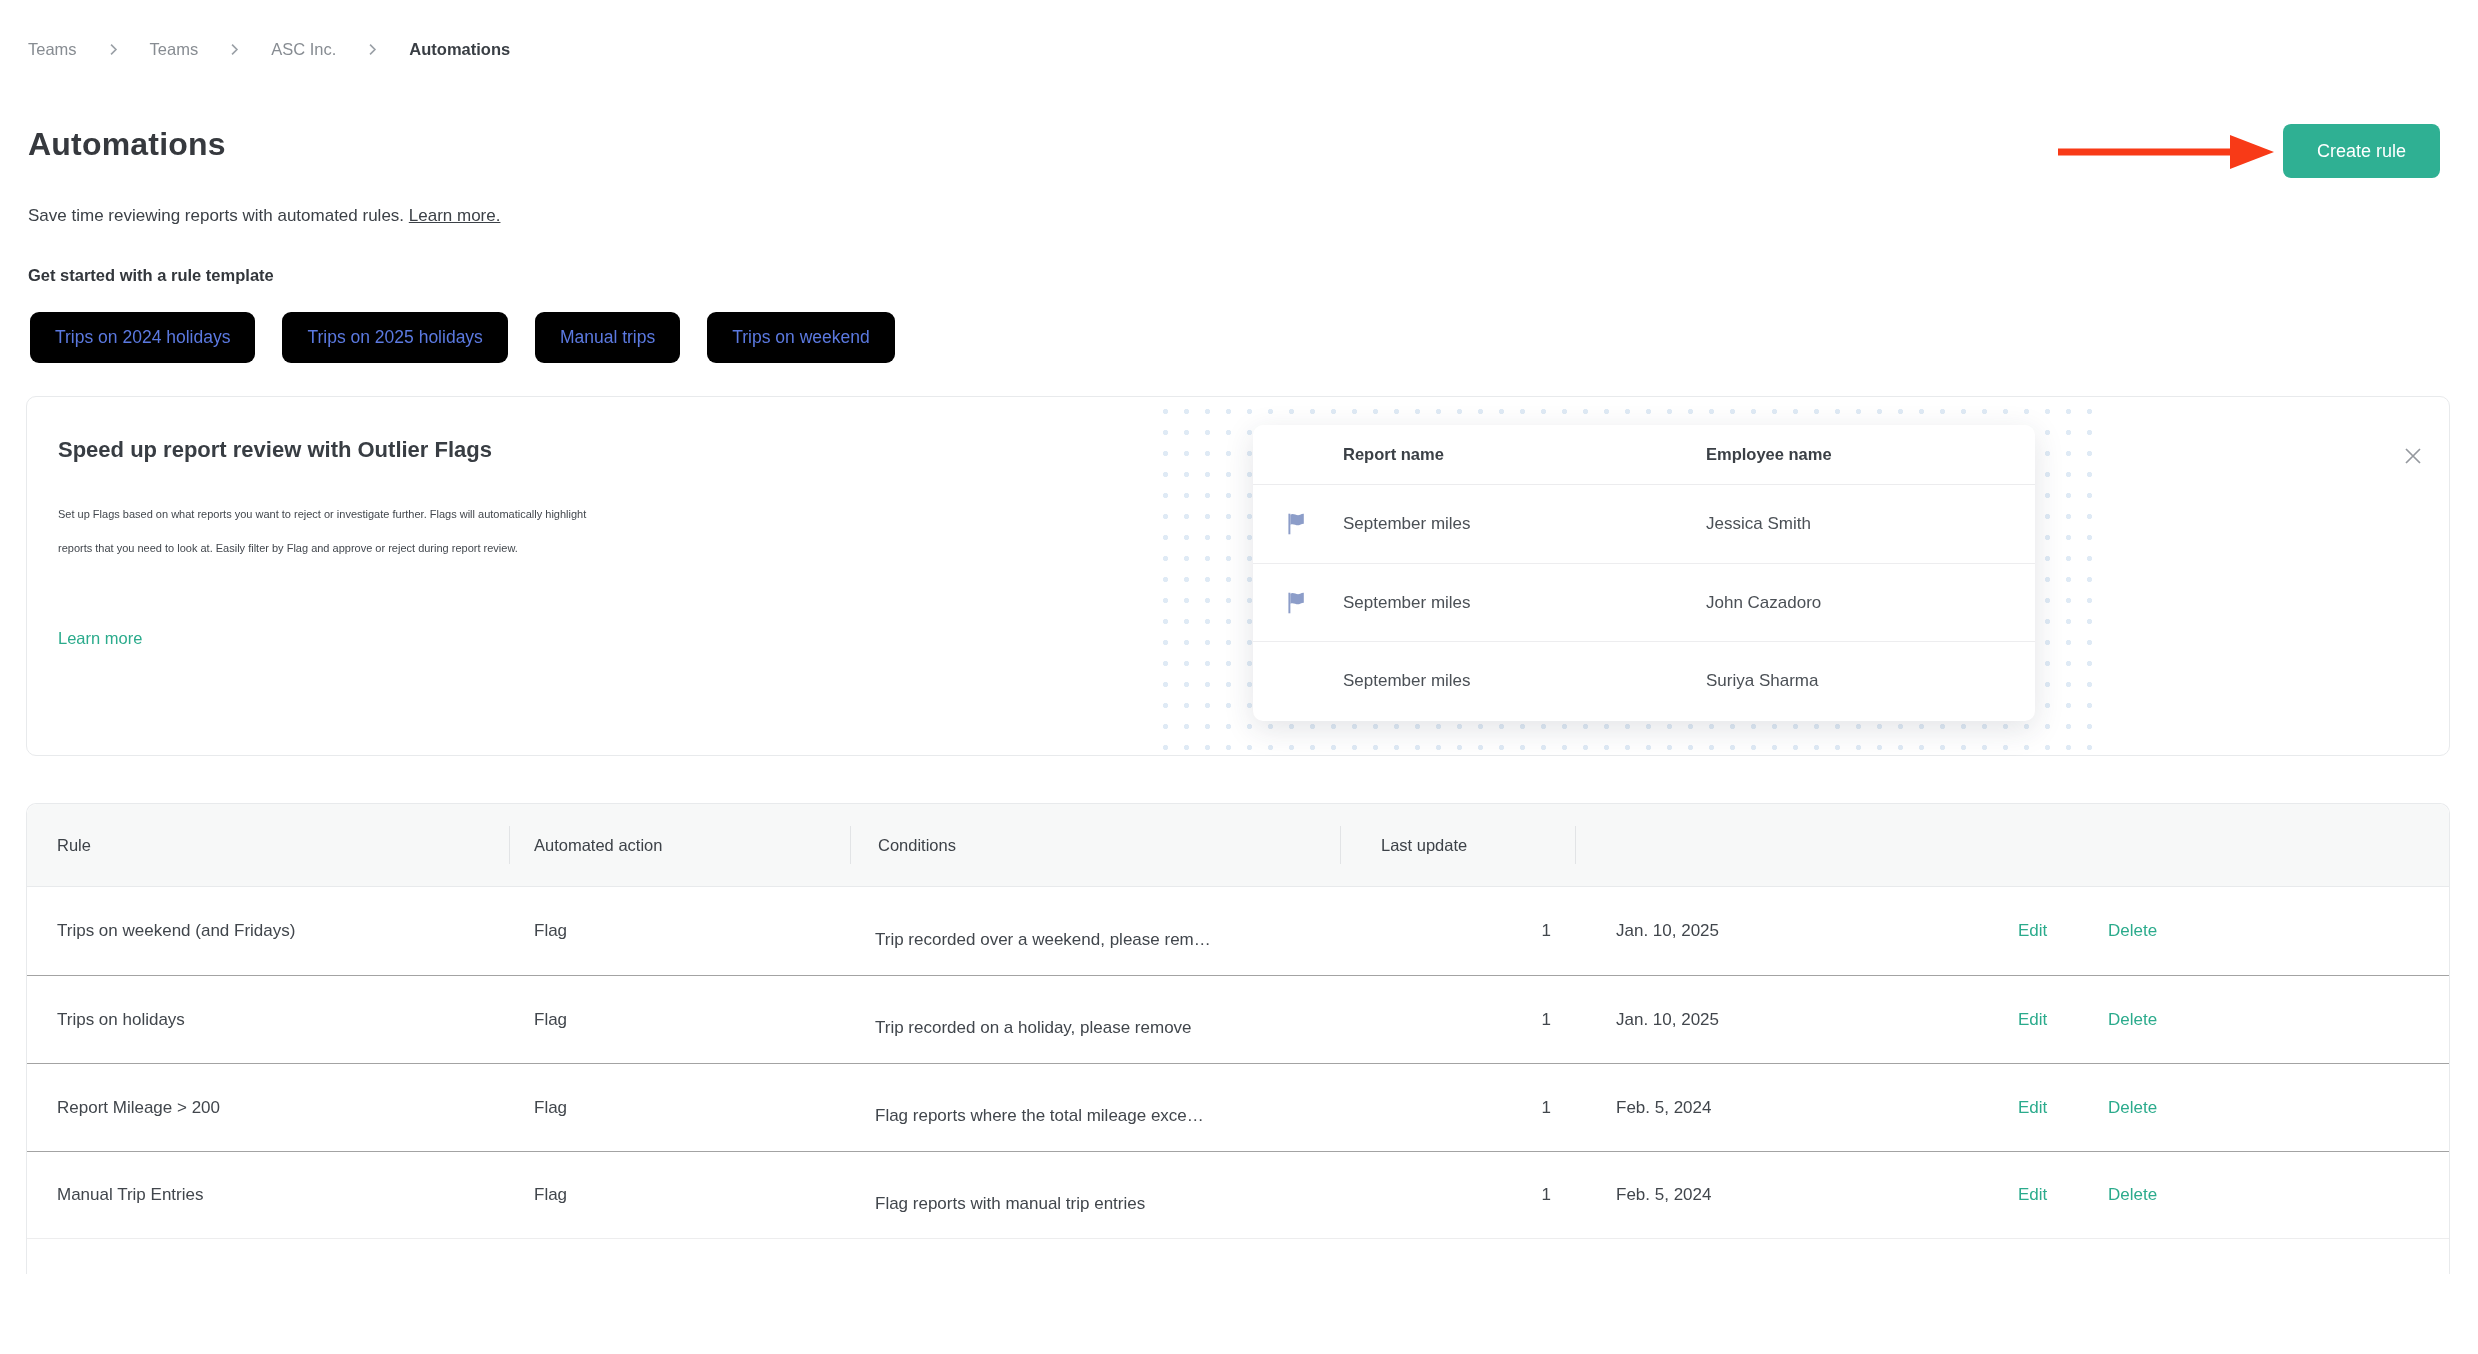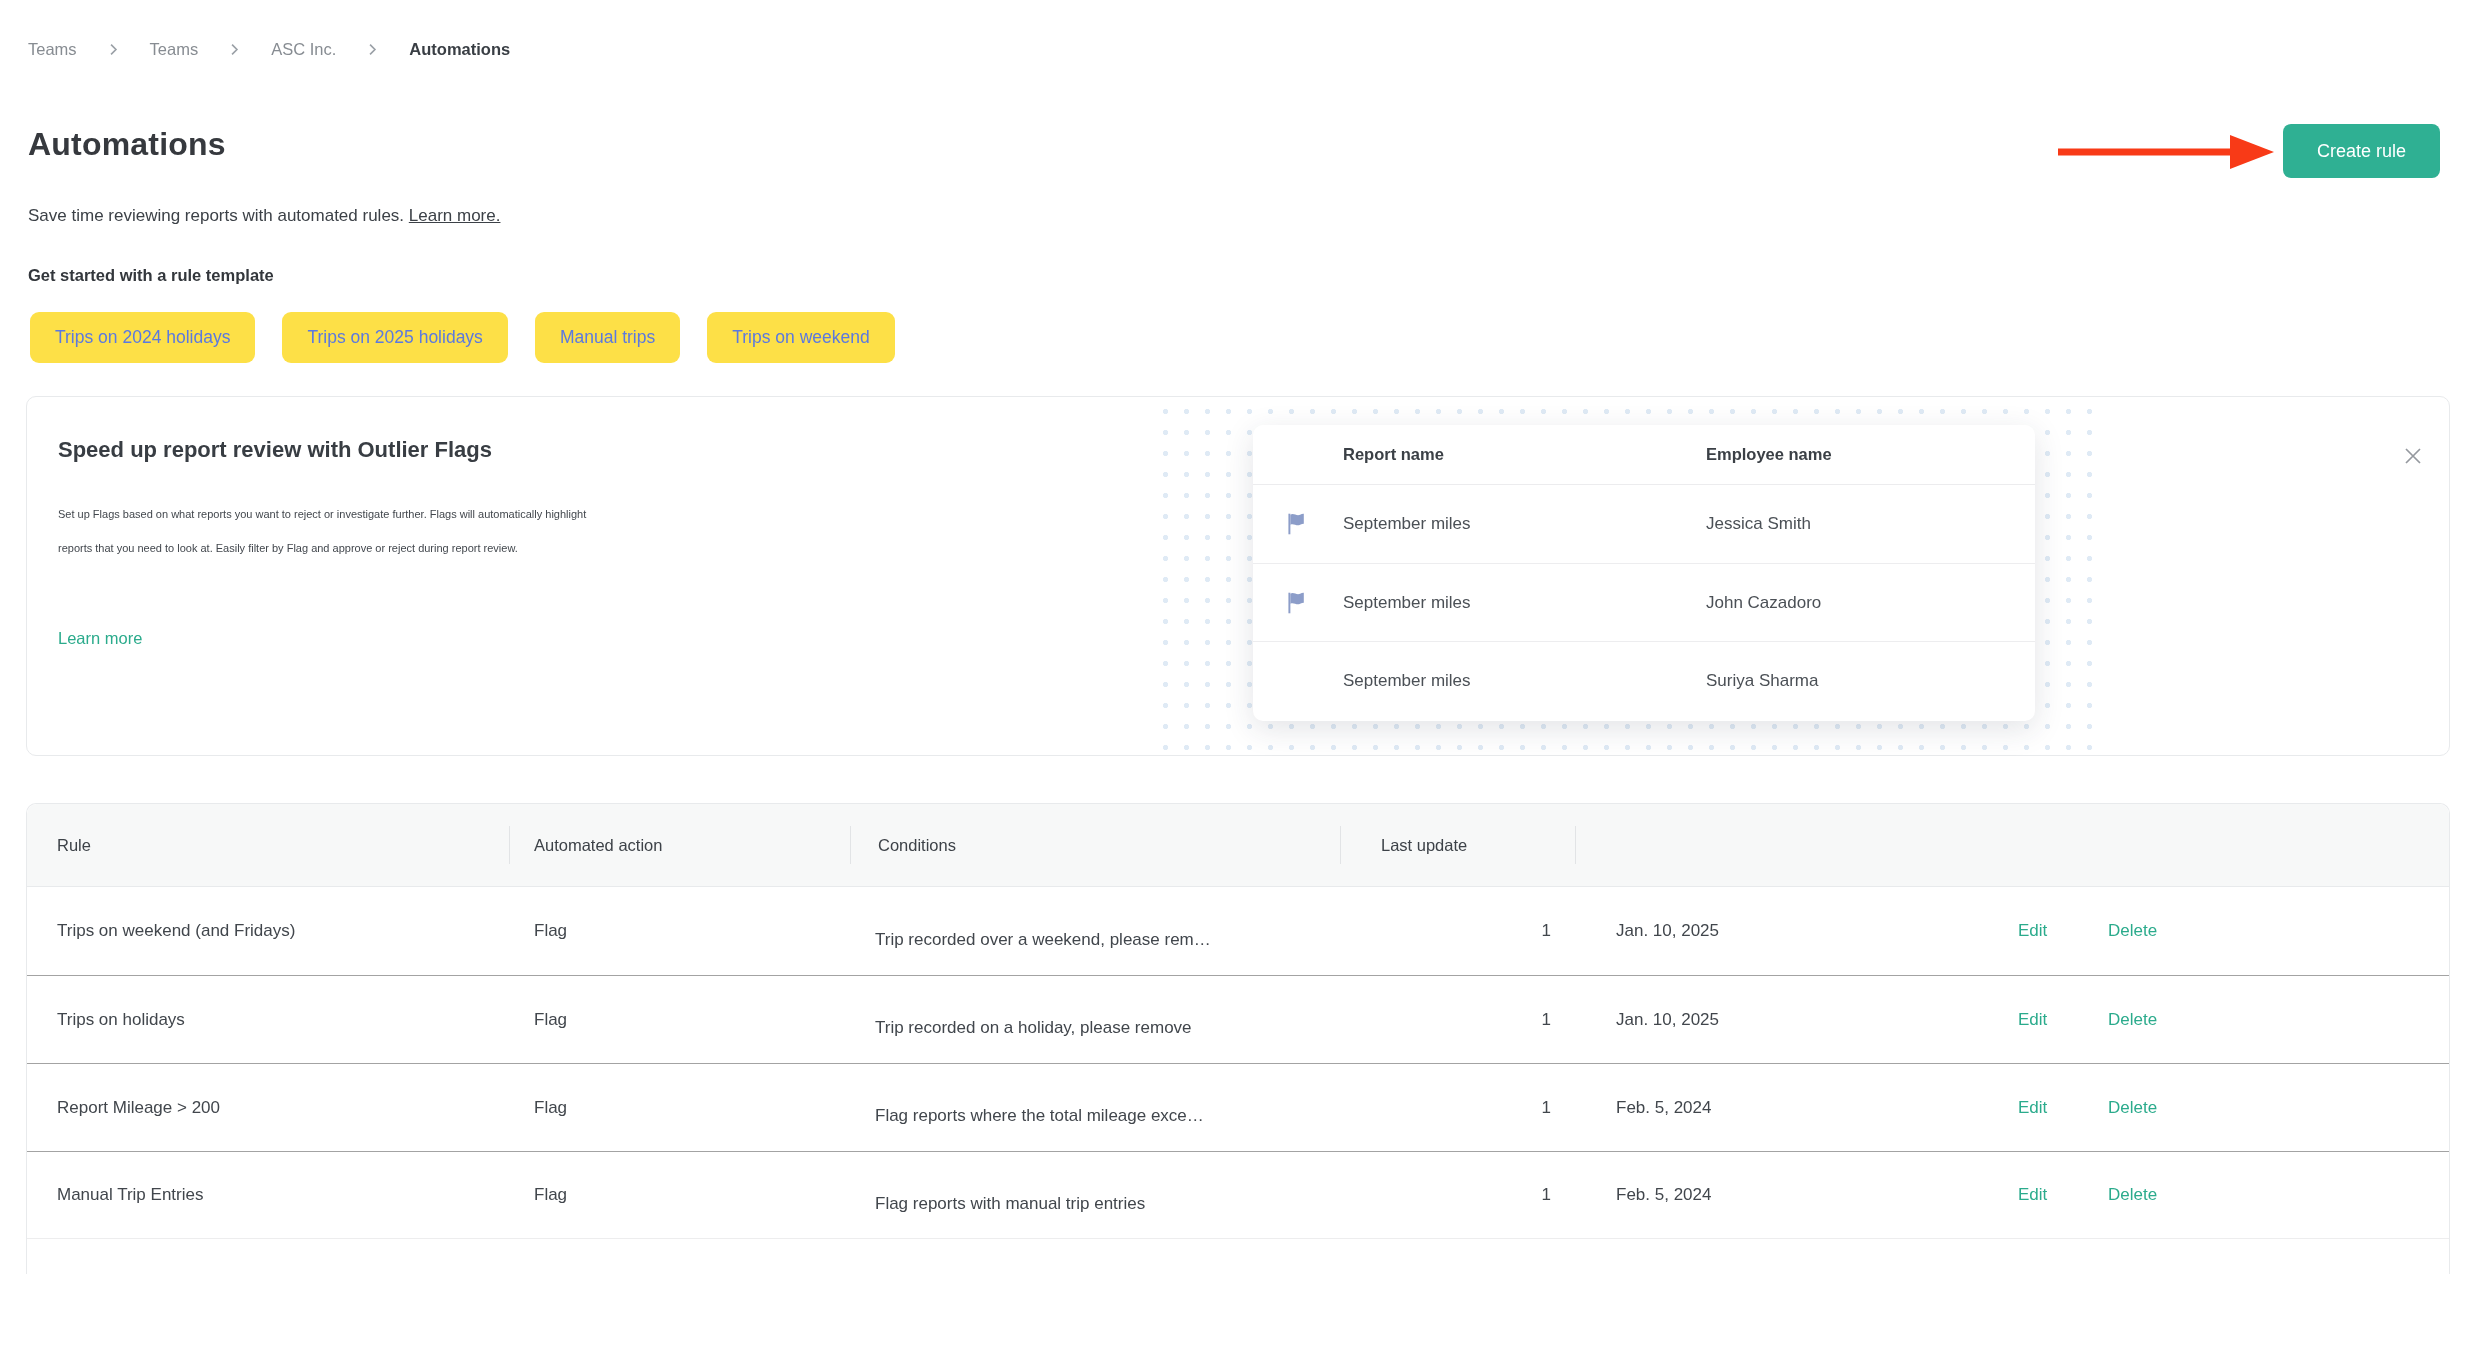--- a/index.html
+++ b/index.html
@@ -39,21 +39,21 @@
 
   .subtitle { position: absolute; top: 206px; left: 28px; font-size: 17px; color: #3c4147; }
   .subtitle .learn-link { color: #3c4147; text-decoration: underline; cursor: pointer; }
 
   .template-label {
     position: absolute; top: 266px; left: 28px;
     font-size: 16.5px; font-weight: 700; color: #33373c;
   }
   .chips { position: absolute; top: 312px; left: 30px; display: flex; gap: 27px; }
   .chip {
-    background: #fde047; color: #5b79e0;
+    background: #000000; color: #5b79e0;
     font-size: 17.5px; padding: 0 25px; height: 51px;
     display: flex; align-items: center; border-radius: 9px; cursor: pointer; white-space: nowrap;
   }
 
   
   .banner {
     position: absolute; left: 26px; top: 396px;
     width: 2424px; height: 360px;
     border: 1px solid #e8eaec; border-radius: 10px; background: #fff;
   }

